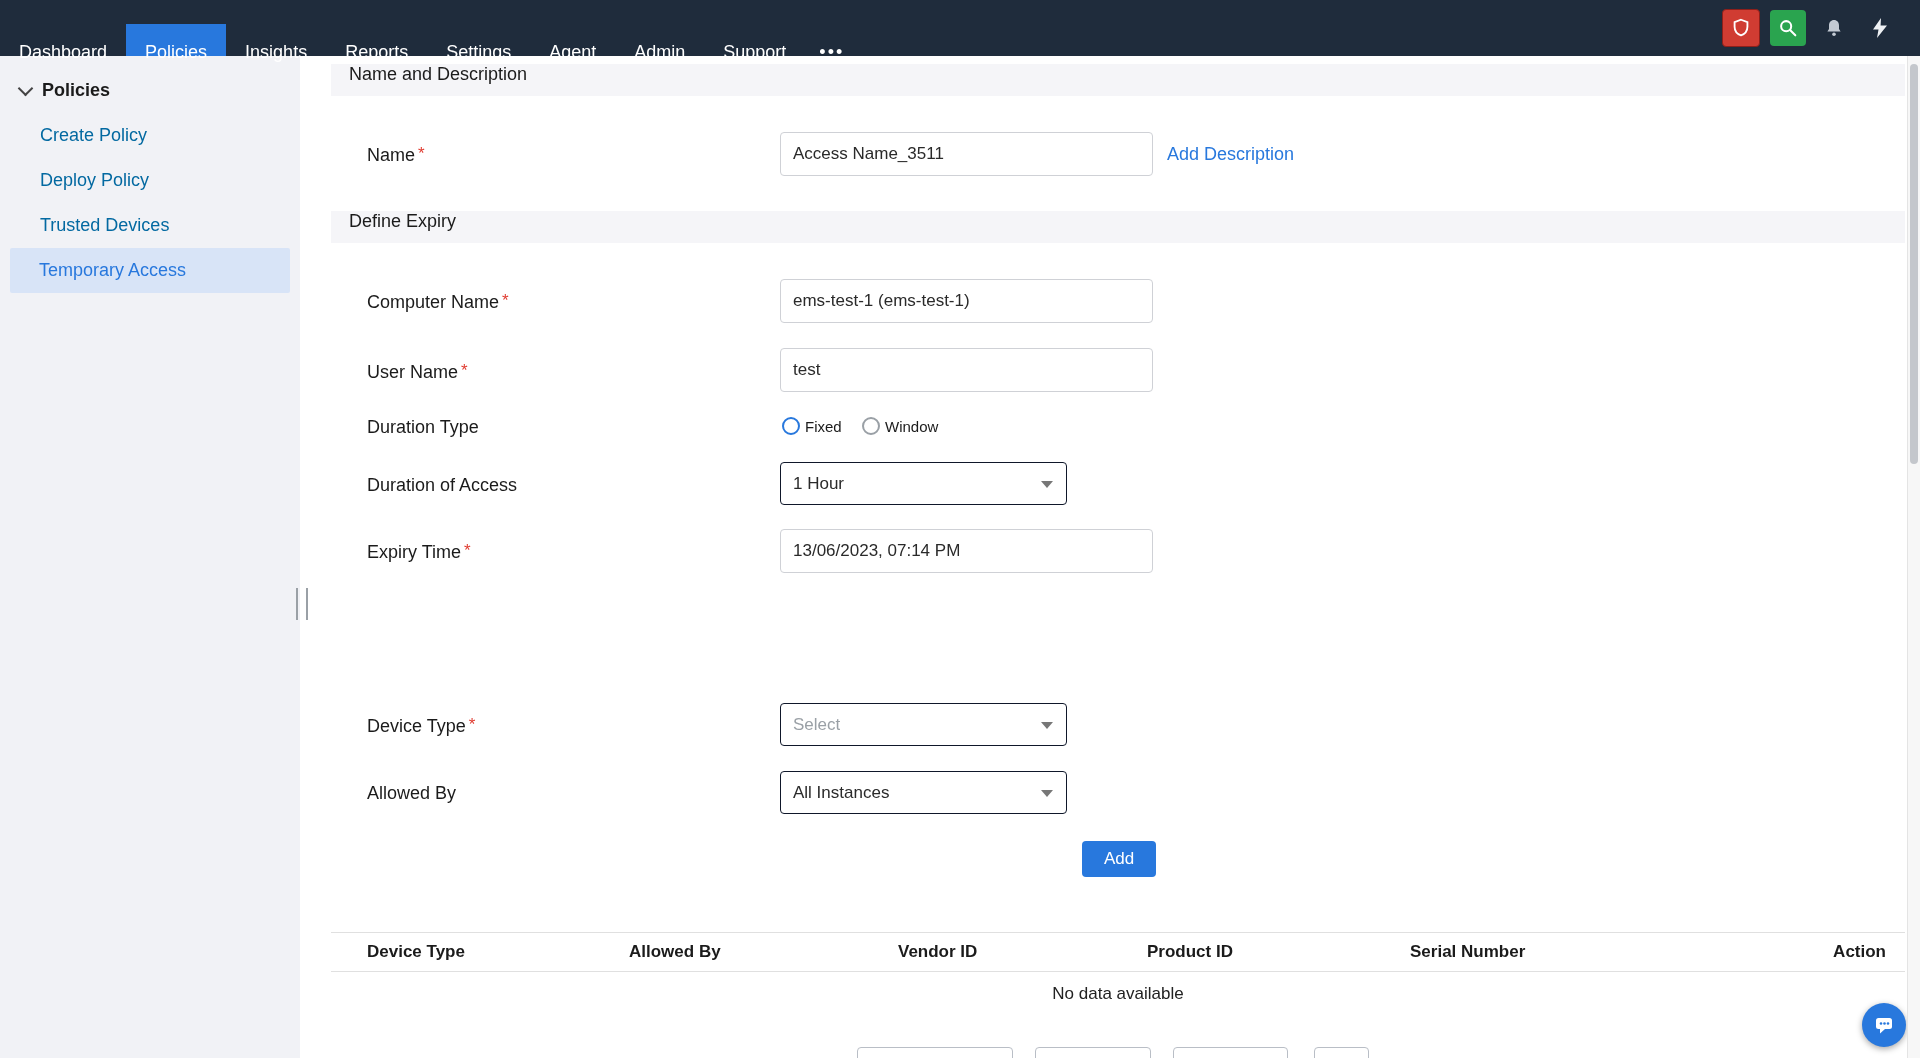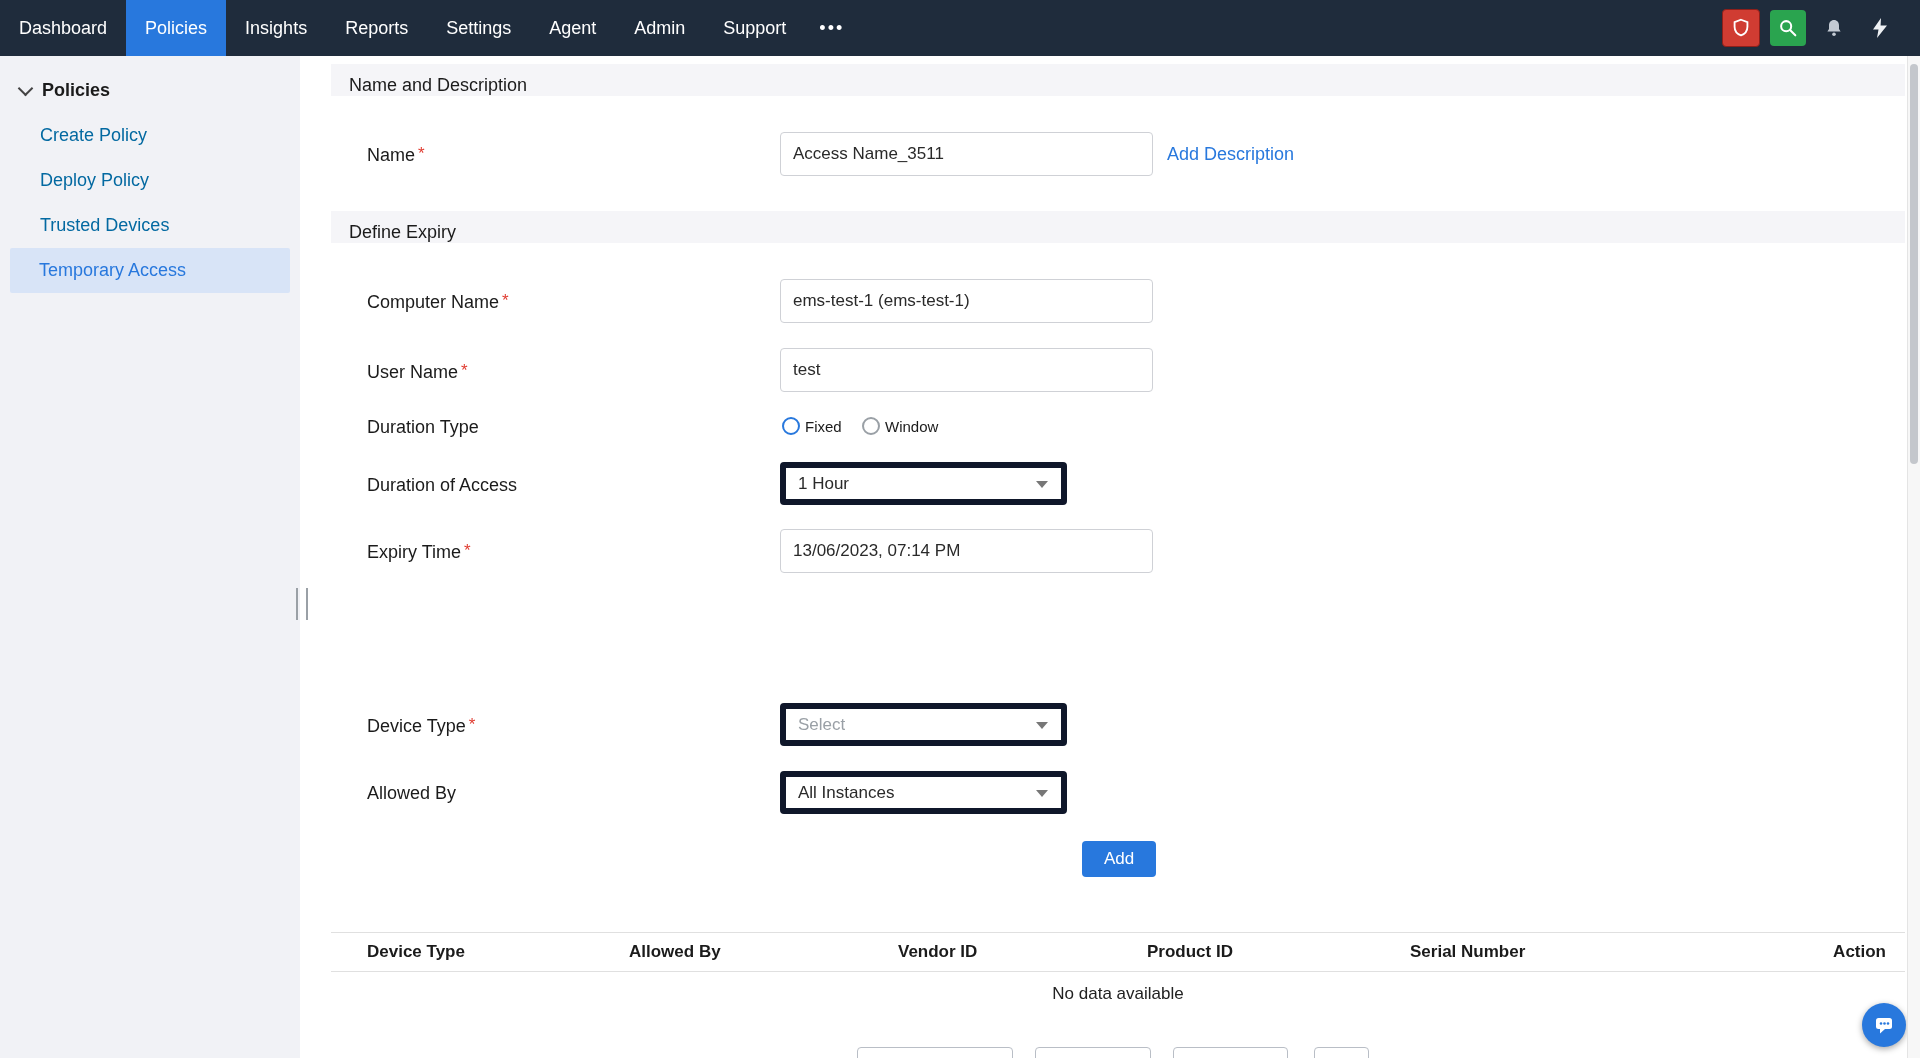--- a/index.html
+++ b/index.html
@@ -2,21 +2,21 @@
 <html><head>
 <meta charset="utf-8">
 <style>
   * { margin:0; padding:0; }
   html,body { width:1920px; height:1058px; overflow:hidden; background:#fff;
     font-family:"Liberation Sans", sans-serif; }
 
   
   .topnav { position:absolute; top:0; left:0; right:0; height:56px; background:#1f2c3c;
     display:flex; align-items:stretch; justify-content:space-between; z-index:5; }
-  .nav-items { display:flex; }
+  .nav-items { display:flex;margin-top:24px; }
   .nav-item { color:#fff; font-size:18px; line-height:56px; padding:0 19px; cursor:pointer; white-space:nowrap; }
   .nav-item.active { background:#2878dd; }
   .nav-item.more { letter-spacing:2px; padding:0 14px; }
   .nav-icons { display:flex; align-items:center; gap:10px; padding-right:22px; }
   .icon-tile { width:36px; height:36px; border-radius:4px; display:flex; align-items:center; justify-content:center; cursor:pointer; }
   .icon-tile.shield { background:#d03c32; border:1px solid #8e1f1a; }
   .icon-tile.search { background:#2aa44f; }
   .icon-plain { width:36px; height:36px; display:flex; align-items:center; justify-content:center; cursor:pointer; }
 
   
@@ -28,33 +28,33 @@
   .side-item { height:45px; line-height:45px; padding-left:40px; font-size:18px; color:#0369a1; cursor:pointer; }
   .side-item.selected { background:#d8e4f7; color:#2878dd; margin-left:10px; width:251px;
     padding-left:29px; border-radius:2px; }
 
   .splitter { position:absolute; left:296px; top:588px; width:8px; height:32px;
     border-left:2px solid #9aa0a6; border-right:2px solid #9aa0a6; cursor:col-resize; z-index:4; }
 
   
   .content { position:absolute; left:300px; top:56px; width:1608px; height:1002px; background:#fff; }
   .secbar { position:absolute; left:31px; width:1574px; height:32px; background:#f5f5f8;
-    display:flex; align-items:flex-end; padding:0 18px; box-sizing:border-box;
+    display:flex; align-items:flex-start; padding:0 18px; box-sizing:border-box;
     font-size:18px; font-weight:500; color:#1b1b1b; }
   .bar-right { margin-left:auto; display:flex; align-items:center; gap:9px; }
 
   .lbl { position:absolute; left:67px; height:22px; line-height:22px; font-size:18px; color:#1b1b1b; white-space:nowrap; }
   .req { color:#e03c31; margin-left:3px; position:relative; top:-2px; font-size:17px; }
 
   .tinput { position:absolute; left:480px; width:373px; height:44px; box-sizing:border-box;
     border:1px solid #cfd1d6; border-radius:4px; padding:0 12px; font-size:17px; color:#2a2a2a;
     font-family:inherit; background:#fff; outline:none; }
 
   .select { position:absolute; left:480px; width:287px; height:43px; box-sizing:border-box;
-    border:6px solid #0f172a; border-radius:4px; display:flex; align-items:center;
+    border:1px solid #0f172a; border-radius:4px; display:flex; align-items:center;
     padding:0 34px 0 12px; font-size:17px; color:#2a2a2a; cursor:pointer; background:#fff; }
   .select .val { white-space:nowrap; overflow:hidden; }
   .select .placeholder { color:#9aa0a6; }
   .chev-dn { position:absolute; right:13px; top:50%; margin-top:-3px; width:0; height:0;
     border-left:6px solid transparent; border-right:6px solid transparent; border-top:7px solid #777; }
 
   .link { color:#2878dd; font-size:18px; cursor:pointer; white-space:nowrap; }
   .link.small { font-size:17px; }
 
   .radio { position:absolute; width:18px; height:18px; border-radius:50%; box-sizing:border-box; cursor:pointer; }

